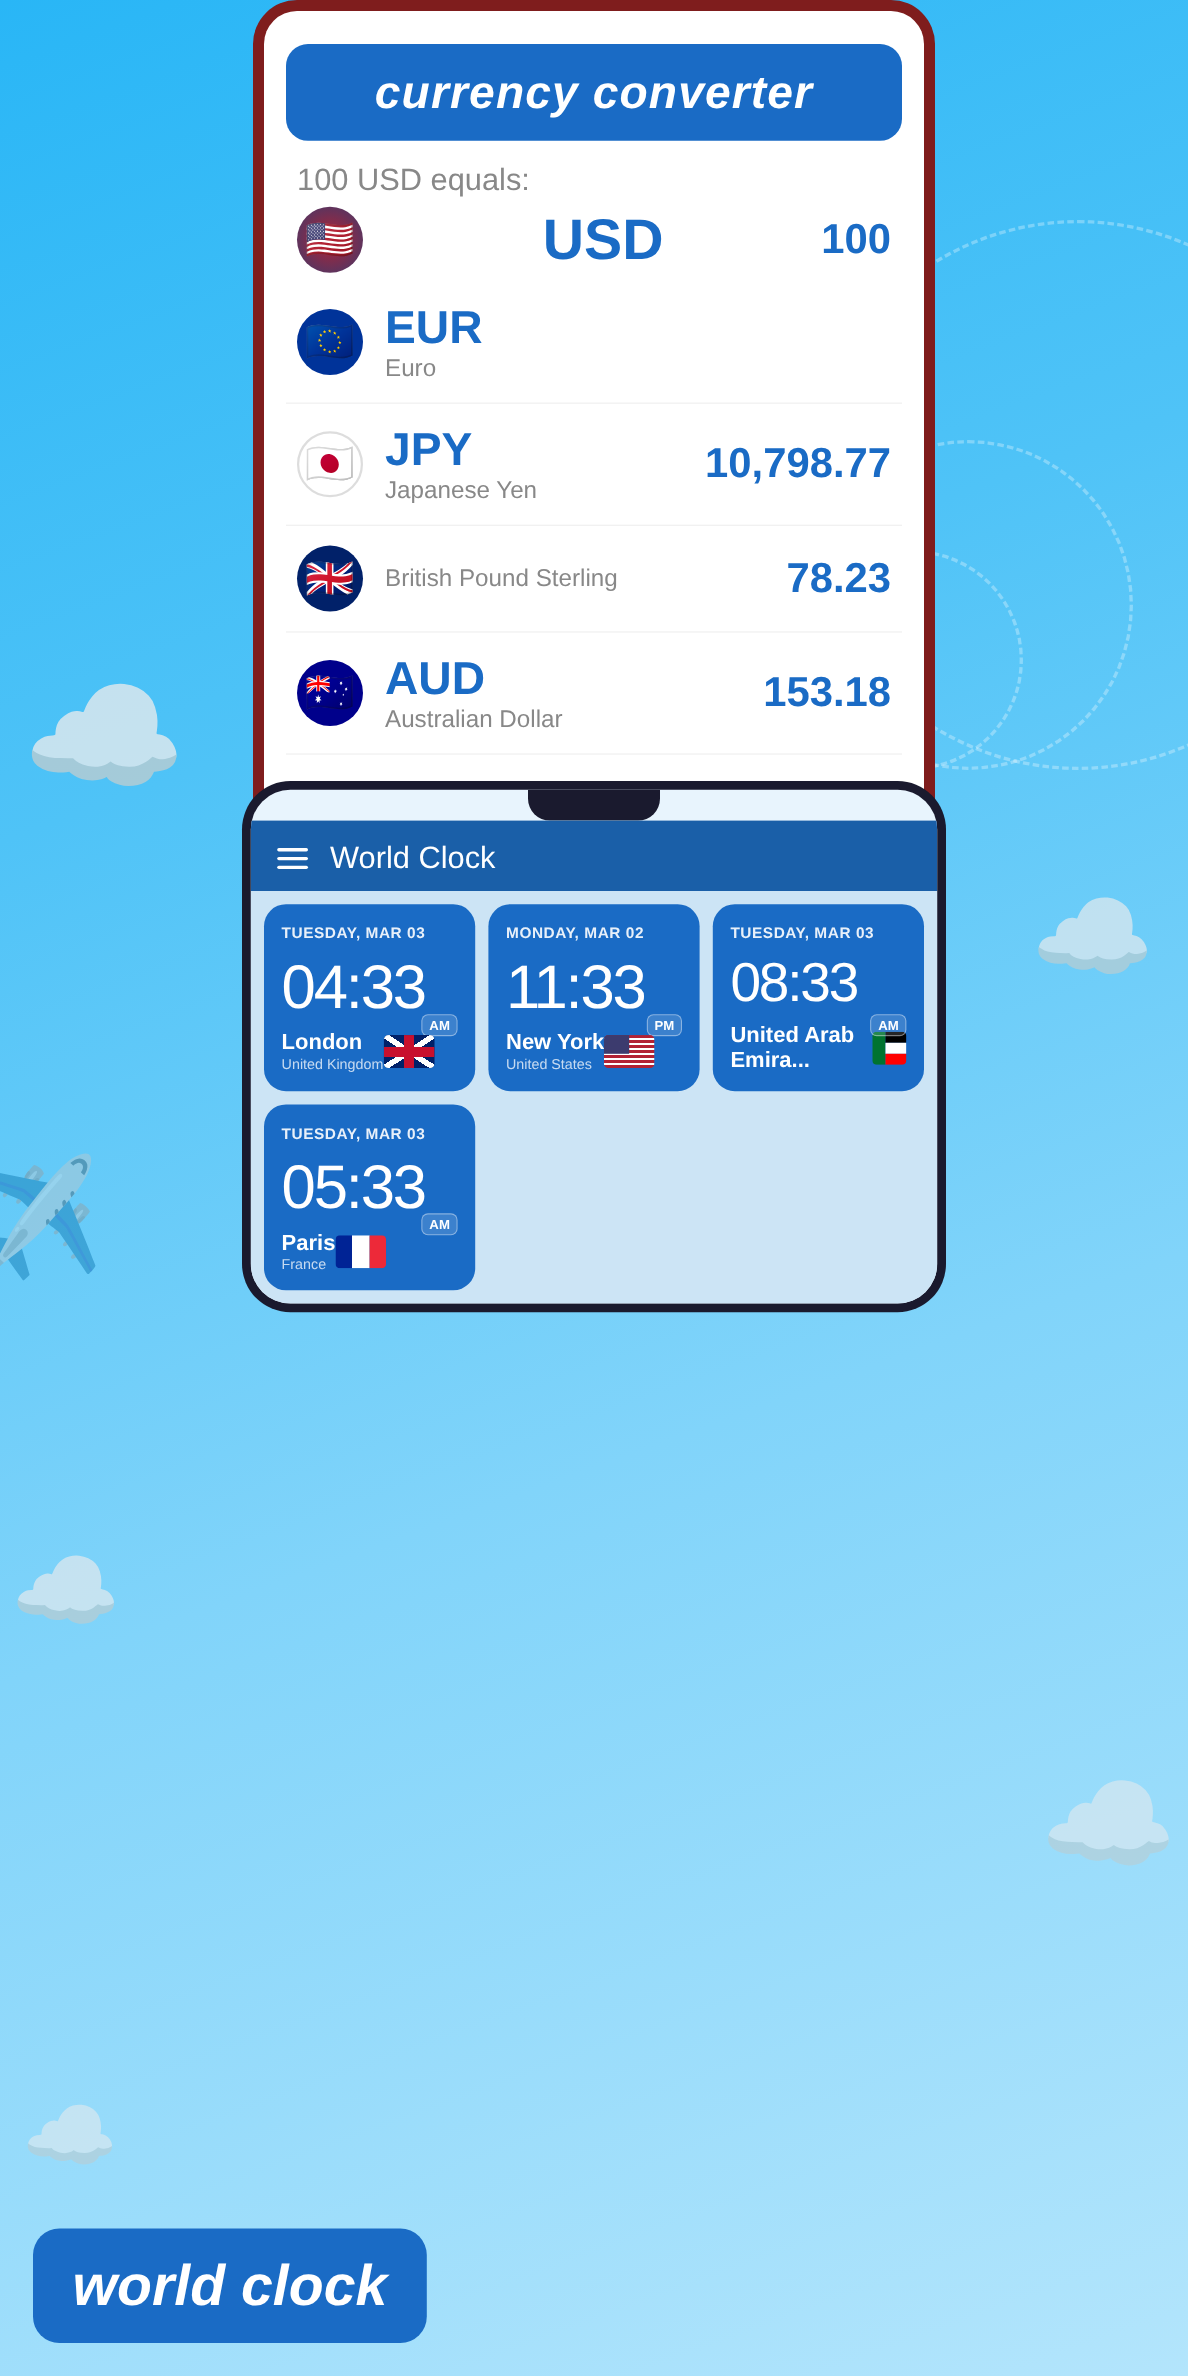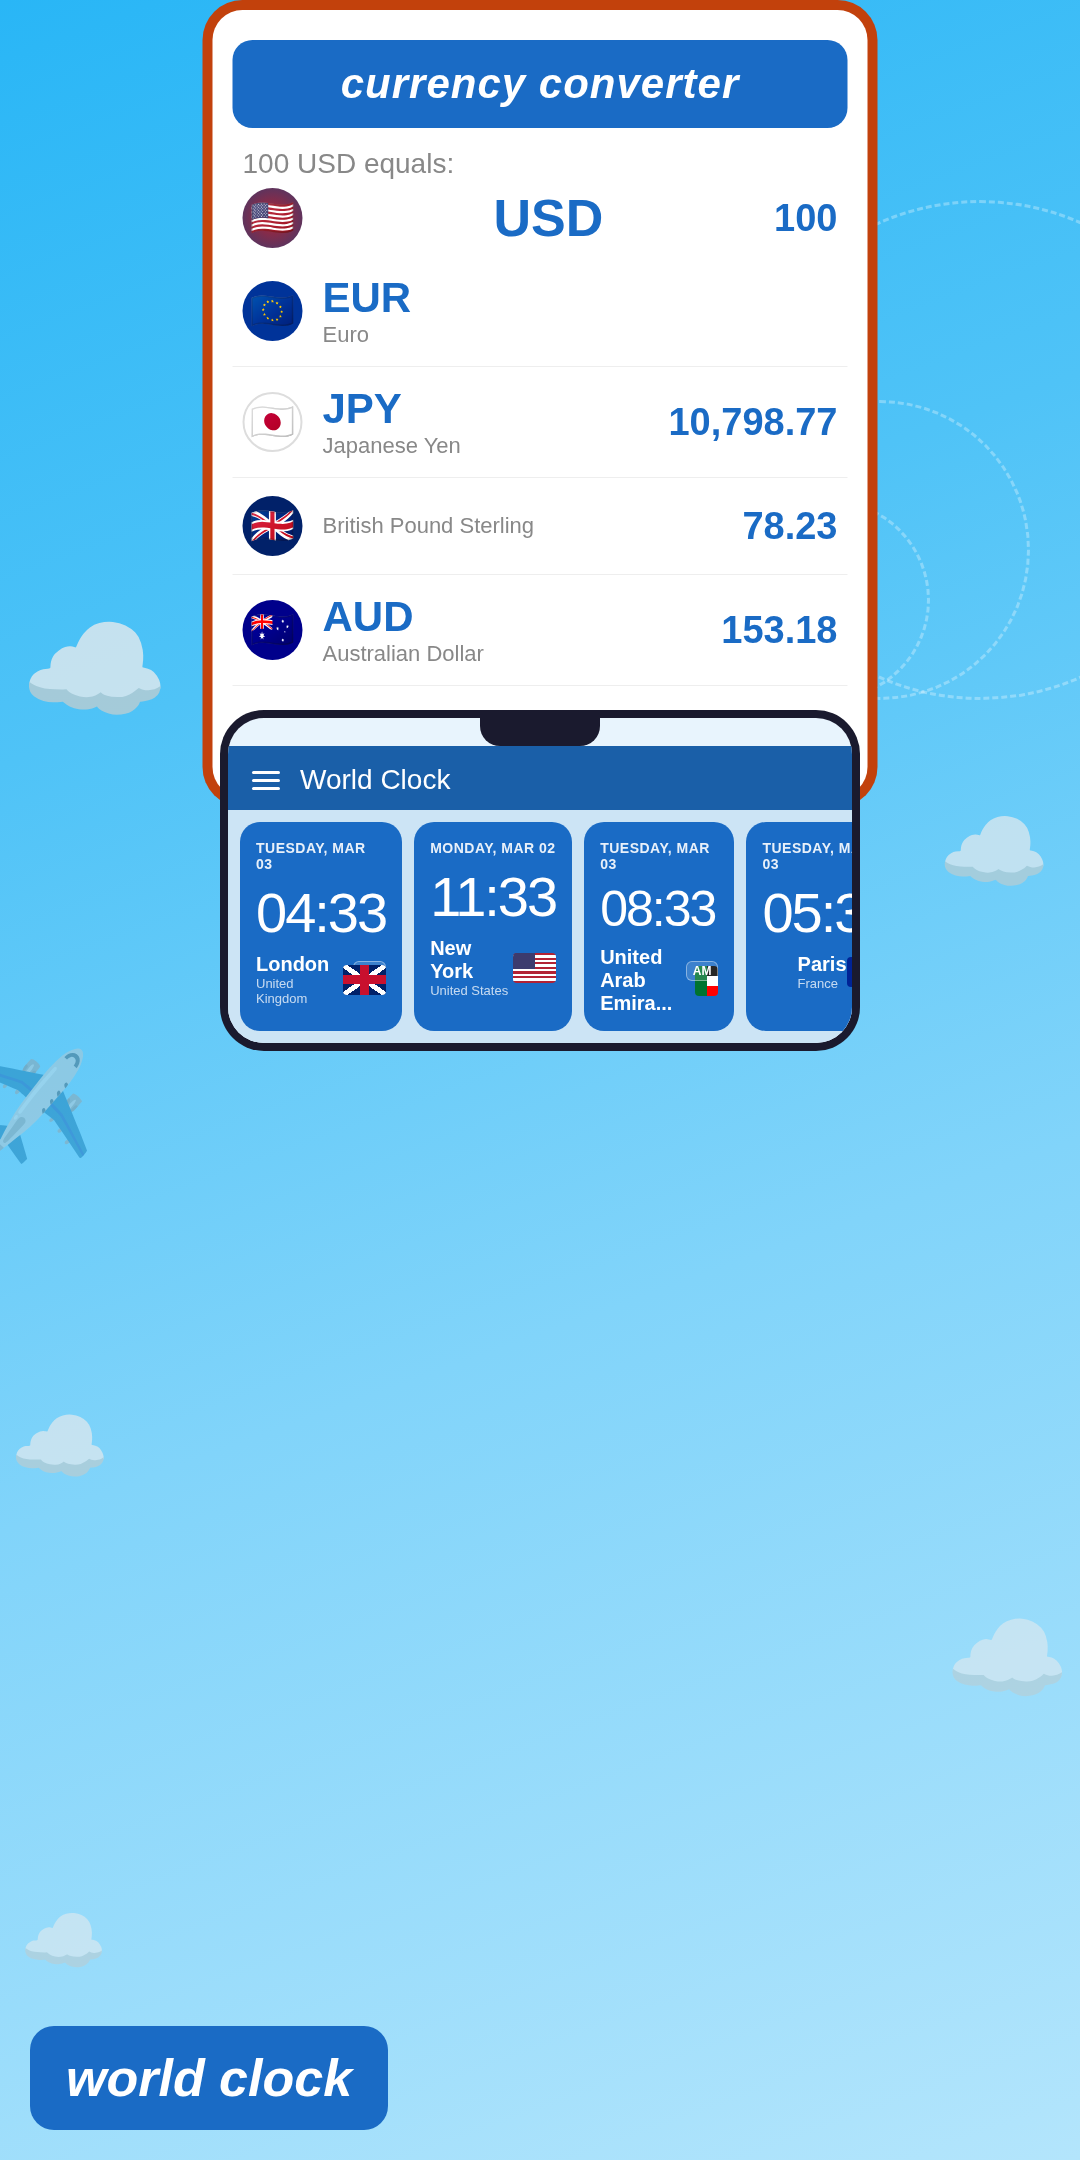--- a/index.html
+++ b/index.html
@@ -11,22 +11,22 @@
       font-family: 'Arial', sans-serif;
       position: relative;
     }
 
     
     .phone-top {
       position: absolute;
       top: 0;
       left: 50%;
       transform: translateX(-50%);
-      width: 675px;
-      background: #c2410c;
+      width: 620px;
+      background: #7f1d1d;
       border-radius: 40px;
       overflow: hidden;
       z-index: 10;
     }
 
     .phone-top-screen {
       background: #ffffff;
       margin: 10px;
       border-radius: 30px;
       overflow: hidden;
@@ -190,21 +190,21 @@
     }
 
     .edit-icon {
       margin-left: auto;
       color: white;
       font-size: 26px;
     }
 
     .clock-grid {
       display: grid;
-      grid-template-columns: 1fr 1fr 1fr 1fr;
+      grid-template-columns: 1fr 1fr 1fr;
       gap: 12px;
       padding: 12px;
       background: #cce4f5;
     }
 
     .clock-card {
       background: #1a6bc5;
       border-radius: 20px;
       padding: 18px 16px 16px 16px;
       color: white;
@@ -235,21 +235,21 @@
       padding: 2px 6px;
       display: inline-block;
       position: absolute;
       right: 16px;
       bottom: 50px;
     }
 
     .card-footer {
       display: flex;
       align-items: center;
-      justify-content: flex-end;
+      justify-content: flex-start;
       margin-top: 4px;
     }
 
     .card-city {
       font-size: 20px;
       font-weight: 600;
     }
 
     .card-country {
       font-size: 13px;

